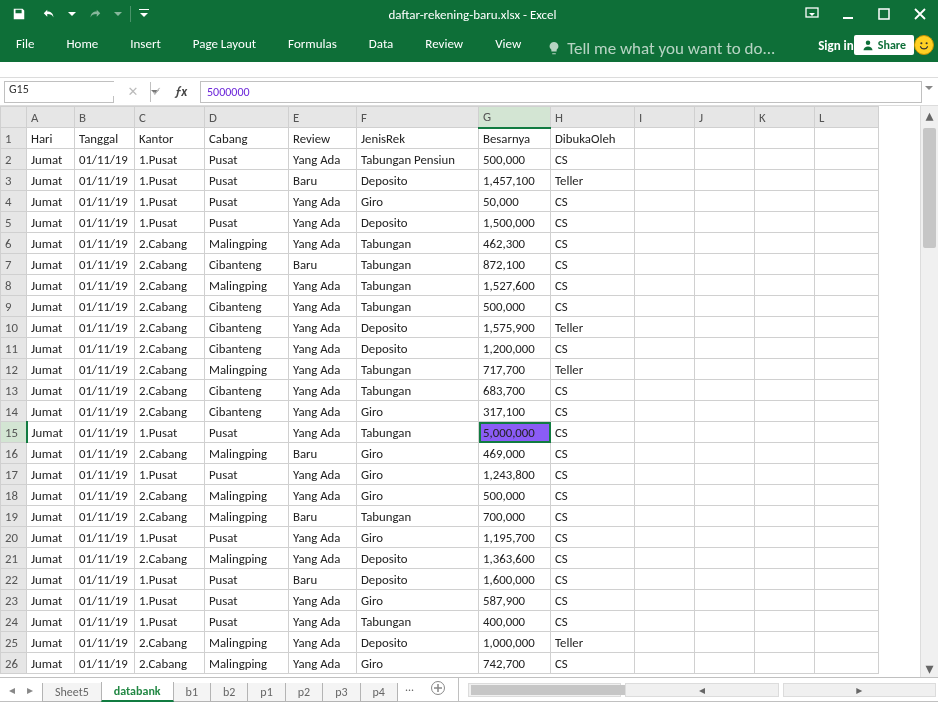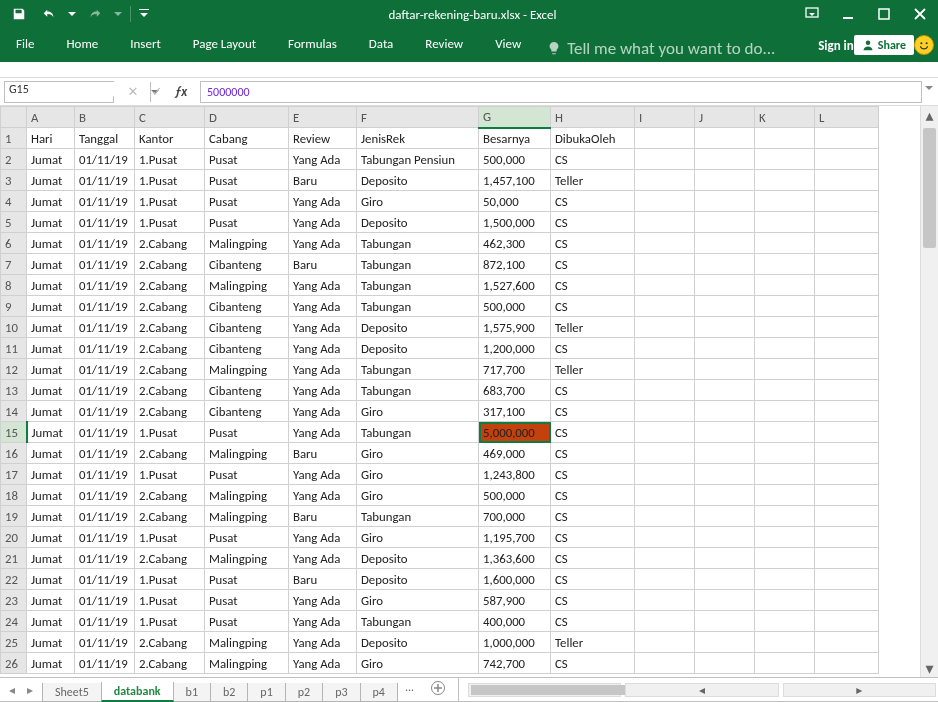--- a/index.html
+++ b/index.html
@@ -44,21 +44,21 @@
   .grid-wrap { position:relative; height: 571px; display:flex; }
   .grid-inner { flex:1; overflow:hidden; position:relative;}
   table.sheet { border-collapse: collapse; table-layout: fixed; font-size:12.8px; color:#222; }
   table.sheet th, table.sheet td { border:1px solid #d0d0d0; height:21px; padding:0 4px; white-space:nowrap; overflow:hidden; text-align:left; font-weight:normal;}
   .corner { width:26px; background:#e6e6e6; border-right:1px solid #a0a0a0; border-bottom:1px solid #a0a0a0;}
   th.col-head { background:#e6e6e6; text-align:center; color:#555; border-bottom:1px solid #a0a0a0;}
   th.col-head.sel { background:#d3e5d3; border-bottom:2px solid #117c41;}
   th.row-head { width:26px; background:#e6e6e6; text-align:center; color:#555; border-right:1px solid #a0a0a0;}
   th.row-head.sel { background:#d3e5d3; border-right:2px solid #117c41;}
   td.num { text-align:right; padding-right:6px;}
-  td.sel-cell { outline:2px solid #117c41; outline-offset:-2px; background:#c2410c;}
+  td.sel-cell { outline:2px solid #117c41; outline-offset:-2px; background:#8b5cf6;}
   
   .col-A{width:48px}.col-B{width:60px}.col-C{width:70px}.col-D{width:84px}.col-E{width:68px}
   .col-F{width:122px}.col-G{width:72px}.col-H{width:84px}.col-I{width:60px}.col-J{width:60px}.col-K{width:60px}.col-L{width:64px}
 
   .vscroll { width:18px; background:#f0f0f0; border-left:1px solid #dcdcdc; position:relative;}
   .vscroll .up,.vscroll .down{height:18px; display:flex;align-items:center;justify-content:center;color:#666;cursor:pointer;}
   .vscroll .thumb{position:absolute; left:2px; right:2px; top:22px; height:120px; background:#c6c6c6; border-radius:2px;}
 
   
   .tabs-row { height:24px; border-top:1px solid #c0c0c0; display:flex; align-items:stretch; font-size:12px; background:#fff;}

